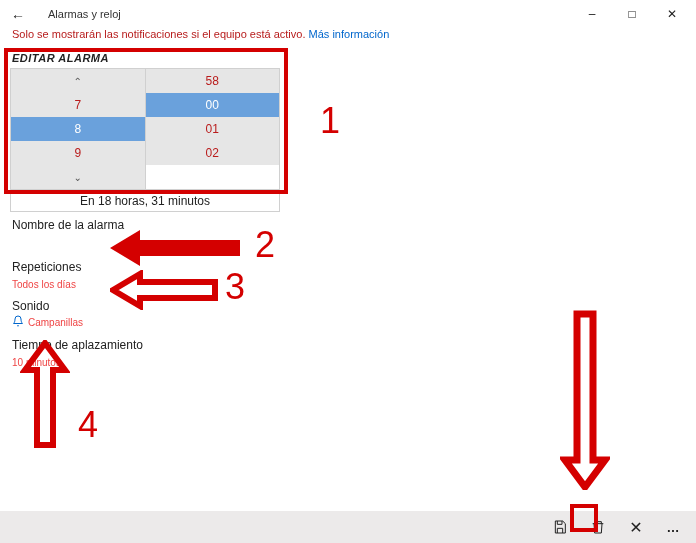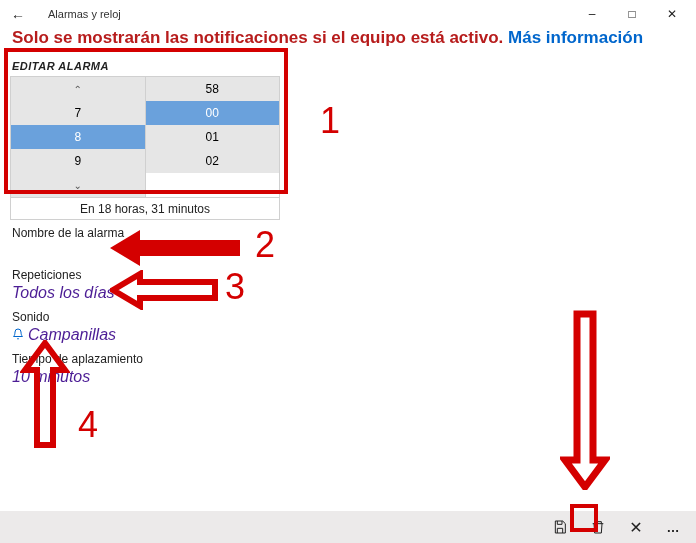--- a/index.html
+++ b/index.html
@@ -2,34 +2,34 @@
 <html><head>
 <meta charset="utf-8">
 <style>
   * { box-sizing: border-box; margin: 0; padding: 0; }
   body { font-family: "Segoe UI", Tahoma, sans-serif; font-size: 13px; color: #222; background: #fff; width: 696px; height: 543px; position: relative; overflow: hidden; }
   .titlebar { height: 28px; display: flex; align-items: center; padding: 0 4px; }
   .back-btn { width: 28px; height: 28px; display: flex; align-items: center; justify-content: center; font-size: 14px; cursor: pointer; }
   .app-title { font-size: 11px; color: #333; margin-left: 16px; }
   .win-controls { margin-left: auto; display: flex; }
   .win-btn { width: 40px; height: 28px; display: flex; align-items: center; justify-content: center; font-size: 12px; cursor: pointer; }
-  .banner { padding: 0 12px 4px 12px; font-size: 17px; color: #b71c1c; font-weight: bold; }
+  .banner { padding: 0 12px 4px 12px; font-size: 11px; color: #b71c1c; }
   .banner a { color: #0066cc; text-decoration: none; }
   .section-title { font-size: 11px; font-weight: 700; letter-spacing: 0.5px; padding: 8px 12px 4px 12px; text-transform: uppercase; font-style: italic; }
   .time-picker-wrap { position: relative; margin: 0 10px; }
   .time-picker { width: 270px; border: 1px solid #d0d0d0; background: #fff; }
   .picker-cols { display: flex; }
   .picker-col { flex: 1; display: flex; flex-direction: column; }
   .picker-col:first-child { border-right: 1px solid #d0d0d0; }
-  .picker-cell { height: 24px; display: flex; align-items: center; justify-content: center; font-size: 12px; background: #e6e6e6; color: #000000; cursor: pointer; }
+  .picker-cell { height: 24px; display: flex; align-items: center; justify-content: center; font-size: 12px; background: #e6e6e6; color: #b91c1c; cursor: pointer; }
   .picker-cell.arrow { font-size: 10px; color: #555; }
   .picker-footer { height: 22px; display: flex; align-items: center; justify-content: center; font-size: 12px; border-top: 1px solid #d0d0d0; background: #fff; }
   .field-block { padding: 6px 12px 2px 12px; }
   .field-label { font-size: 12px; color: #222; margin-bottom: 2px; }
-  .field-value { font-size: 16px; color: #4c1d95; cursor: pointer; display: inline-flex; align-items: center; gap: 4px; font-style: italic; }
+  .field-value { font-size: 10px; color: #ef4444; cursor: pointer; display: inline-flex; align-items: center; gap: 4px; }
   .field-value .bell svg { width: 12px; height: 12px; }
   .bottom-bar { position: absolute; bottom: 0; left: 0; right: 0; height: 32px; background: #eceaea; display: flex; align-items: center; justify-content: flex-end; padding-right: 8px; gap: 10px; }
   .bar-btn { width: 28px; height: 28px; display: flex; align-items: center; justify-content: center; cursor: pointer; }
   .bar-btn svg { width: 16px; height: 16px; }
   
   .anno { position: absolute; pointer-events: none; }
   .anno-box { border: 4px solid #d40000; }
   .anno-num { color: #d40000; font-size: 36px; font-weight: 500; font-family: Arial, sans-serif; }
   .arrow-svg { position: absolute; }
 </style>

